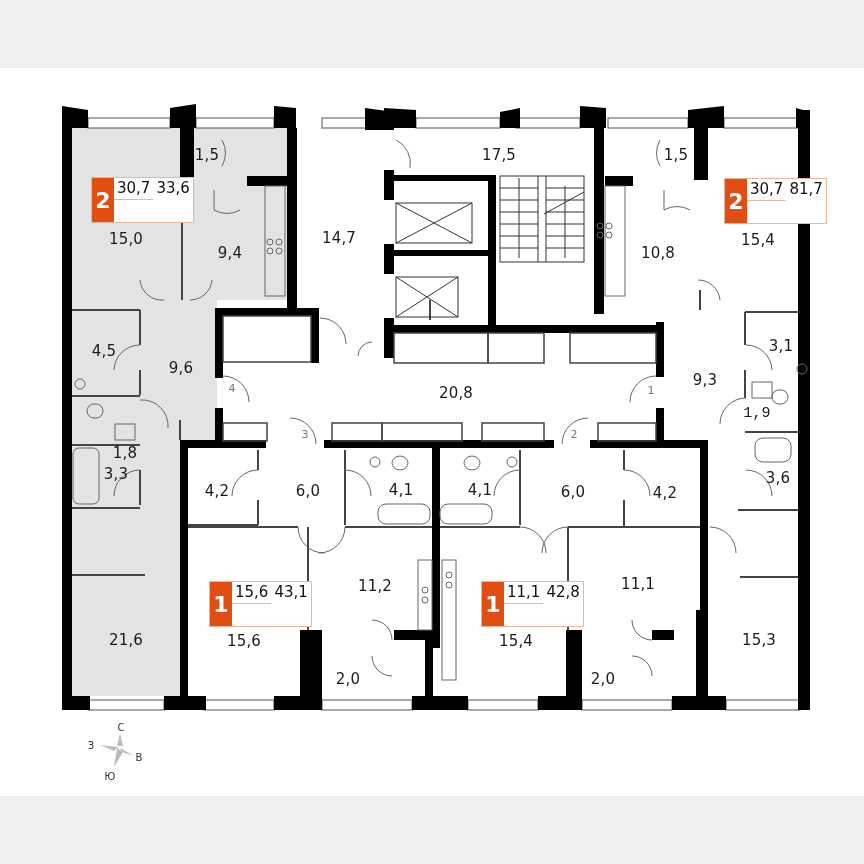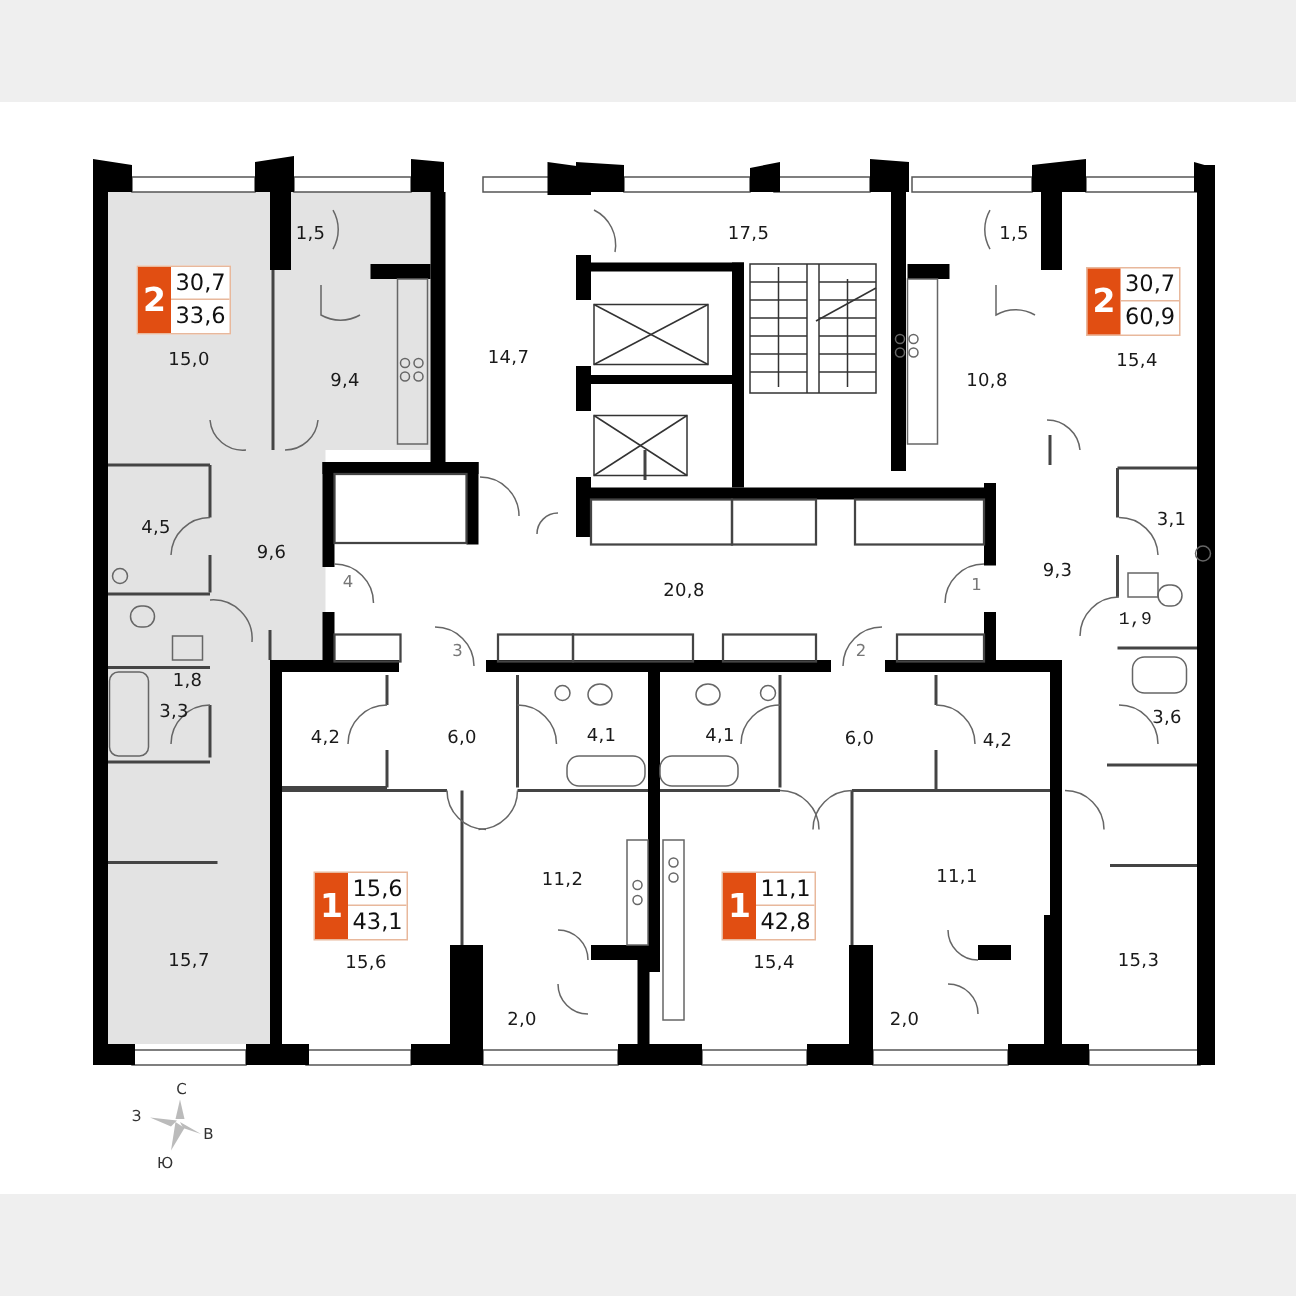--- a/index.html
+++ b/index.html
@@ -1,23 +1,23 @@
 <!DOCTYPE html>
 <html><head>
 <meta charset="utf-8">
 <style>
   html,body{margin:0;padding:0;}
   body{width:864px;height:864px;background:#efefef;position:relative;overflow:hidden;font-family:"DejaVu Sans",sans-serif;}
   #sheet{position:absolute;left:0;top:68px;width:864px;height:728px;background:#ffffff;}
   svg{position:absolute;left:0;top:0;}
-  .lbl{position:absolute;font-size:12px;color:#1a1a1a;transform:translate(-50%,-50%);white-space:nowrap;letter-spacing:0.2px;}
+  .lbl{position:absolute;font-size:15px;color:#1a1a1a;transform:translate(-50%,-50%);white-space:nowrap;letter-spacing:0.2px;}
   .door-num{position:absolute;font-size:11px;color:#777;transform:translate(-50%,-50%);}
   .badge{position:absolute;display:flex;height:44px;border:1px solid #e8b89c;background:#fff;}
   .badge .rooms{width:22px;background:#e14e12;color:#fff;font-size:22px;font-weight:bold;display:flex;align-items:center;justify-content:center;}
-  .badge .vals{display:flex;flex-direction:column;}
+  .badge .vals{display:flex;flex-direction:row;}
   .badge .vals span{height:21px;line-height:21px;font-size:15px;color:#111;padding:0 3px;}
   .badge .vals span:first-child{border-bottom:1px solid #e8b89c;}
   .compass-l{position:absolute;font-size:10px;color:#333;transform:translate(-50%,-50%);}
 </style>
 </head>
 <body>
 
 <div id="sheet"></div>
 
 <svg width="864" height="864" viewBox="0 0 864 864">
@@ -260,21 +260,21 @@
   <div class="rooms">2</div>
   <div class="vals">
     <span>30,7</span>
     <span>33,6</span>
   </div>
 </div>
 <div class="badge" style="left:724px;top:178px;">
   <div class="rooms">2</div>
   <div class="vals">
     <span>30,7</span>
-    <span>60,9</span>
+    <span>81,7</span>
   </div>
 </div>
 <div class="badge" style="left:209px;top:581px;">
   <div class="rooms">1</div>
   <div class="vals">
     <span>15,6</span>
     <span>43,1</span>
   </div>
 </div>
 <div class="badge" style="left:481px;top:581px;">
@@ -285,21 +285,21 @@
   </div>
 </div>
 
 <div class="lbl" style="left:207px;top:155px;">1,5</div>
 <div class="lbl" style="left:126px;top:239px;">15,0</div>
 <div class="lbl" style="left:230px;top:253px;">9,4</div>
 <div class="lbl" style="left:104px;top:351px;">4,5</div>
 <div class="lbl" style="left:181px;top:368px;">9,6</div>
 <div class="lbl" style="left:125px;top:413px;margin-top:40px;">1,8</div>
 <div class="lbl" style="left:116px;top:474px;">3,3</div>
-<div class="lbl" style="left:126px;top:640px;">15,7</div>
+<div class="lbl" style="left:126px;top:640px;">21,6</div>
 
 <div class="lbl" style="left:339px;top:238px;">14,7</div>
 <div class="lbl" style="left:499px;top:155px;">17,5</div>
 <div class="lbl" style="left:456px;top:393px;">20,8</div>
 
 <div class="lbl" style="left:676px;top:155px;">1,5</div>
 <div class="lbl" style="left:658px;top:253px;">10,8</div>
 <div class="lbl" style="left:758px;top:240px;">15,4</div>
 <div class="lbl" style="left:781px;top:346px;">3,1</div>
 <div class="lbl" style="left:705px;top:380px;">9,3</div>

